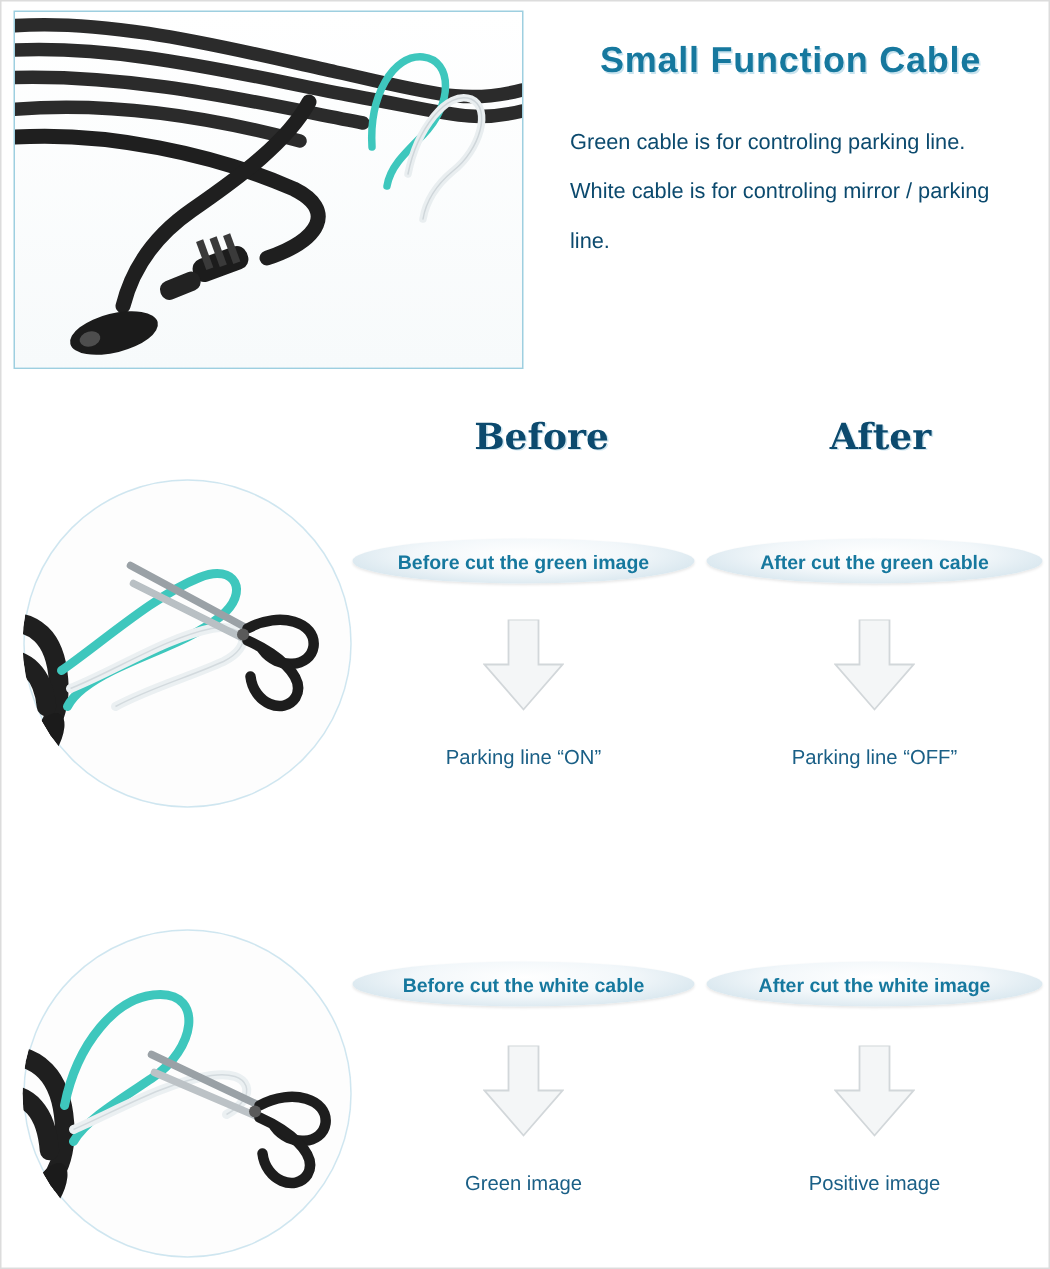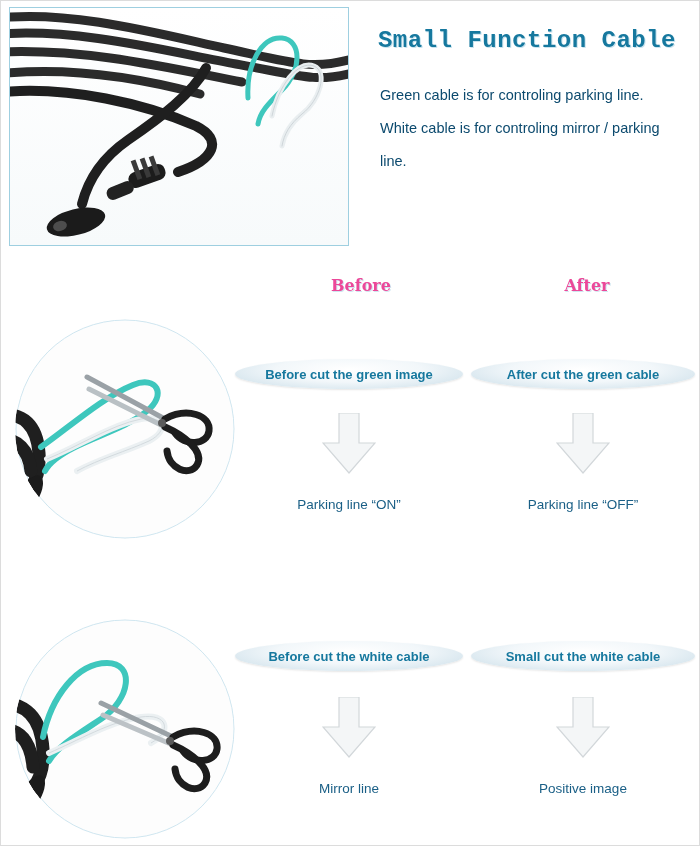--- a/index.html
+++ b/index.html
@@ -37,21 +37,21 @@
     overflow: hidden;
   }
   .hero-photo svg { display: block; }
 
   .hero-title {
     position: absolute;
     left: 356px;
     top: 26px;
     width: 340px;
     text-align: center;
-    font-family: Liberation Mono, monospace;
+    font-family: Liberation Sans, sans-serif;
     font-weight: bold;
     font-size: 24px;
     letter-spacing: 0.5px;
     color: #16789e;
     text-shadow: 1px 1px 0 #c9e3ee;
   }
   .hero-desc {
     position: absolute;
     left: 379px;
     top: 78px;
@@ -60,22 +60,22 @@
     line-height: 33px;
     color: #0c4a6e;
   }
 
   
   .col-head {
     position: absolute;
     top: 275px;
     font-family: "DejaVu Serif", serif;
     font-weight: bold;
-    font-size: 16px;
-    color: #ec4899;
+    font-size: 24px;
+    color: #0c4a6e;
     text-shadow: 1px 1px 0 #cfe6f0;
     text-align: center;
   }
   .col-head.before { left: 254px; width: 212px; }
   .col-head.after  { left: 480px; width: 212px; }
 
   
   .row { position: absolute; left: 0; width: 700px; }
   .row.row1 { top: 318px; height: 250px; }
   .row.row2 { top: 618px; height: 220px; }
@@ -272,30 +272,30 @@
             <path d="M88 96 L 158 126" stroke="#bcc2c6" stroke-width="5"></path>
             <path d="M158 118 C 180 106, 204 114, 202 130 C 200 144, 178 146, 168 132" stroke="#1d1d1d" stroke-width="7"></path>
             <path d="M158 126 C 176 134, 198 150, 190 164 C 182 176, 162 168, 160 150" stroke="#1d1d1d" stroke-width="7"></path>
             <circle cx="155" cy="122" r="4" fill="#5a5a5a" stroke="none"></circle>
           </g>
         </g>
       </svg>
     </div>
 
     <div class="pill c1">Before cut the white cable</div>
-    <div class="pill c2">Small cut the white cable</div>
+    <div class="pill c2">After cut the white image</div>
 
     <div class="arrow c1">
       <svg width="54" height="62" viewBox="0 0 54 62" xmlns="http://www.w3.org/2000/svg">
         <polygon points="17,0 37,0 37,30 53,30 27,60 1,30 17,30" fill="#f4f6f7" stroke="#d2d7da" stroke-width="1.2"></polygon>
       </svg>
     </div>
     <div class="arrow c2">
       <svg width="54" height="62" viewBox="0 0 54 62" xmlns="http://www.w3.org/2000/svg">
         <polygon points="17,0 37,0 37,30 53,30 27,60 1,30 17,30" fill="#f4f6f7" stroke="#d2d7da" stroke-width="1.2"></polygon>
       </svg>
     </div>
 
-    <div class="caption c1">Mirror line</div>
+    <div class="caption c1">Green image</div>
     <div class="caption c2">Positive image</div>
   </div>
 
 </div>
 
 </body></html>

